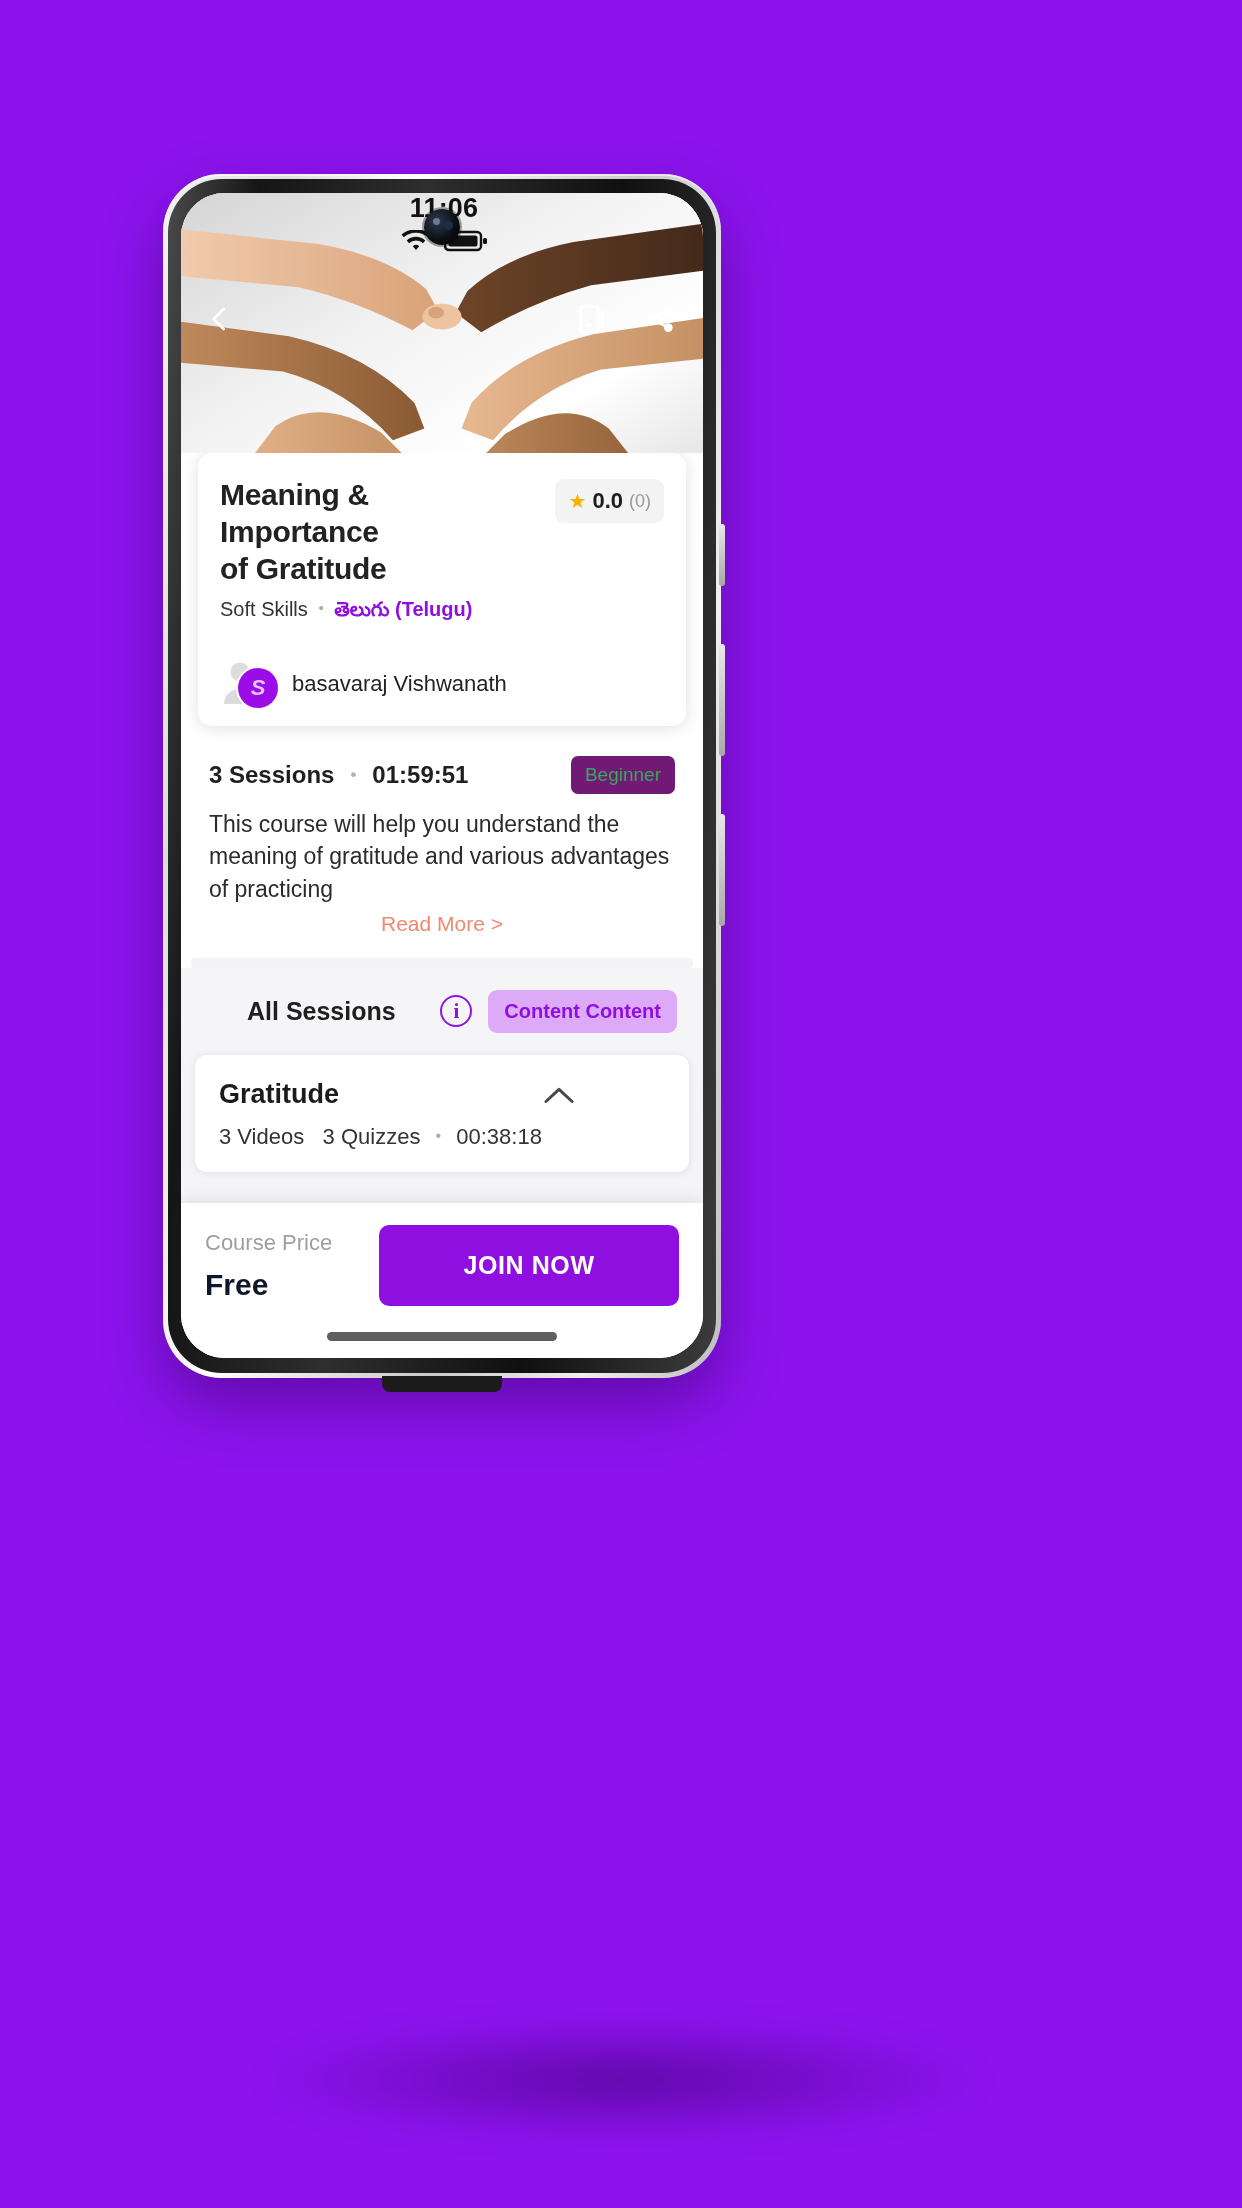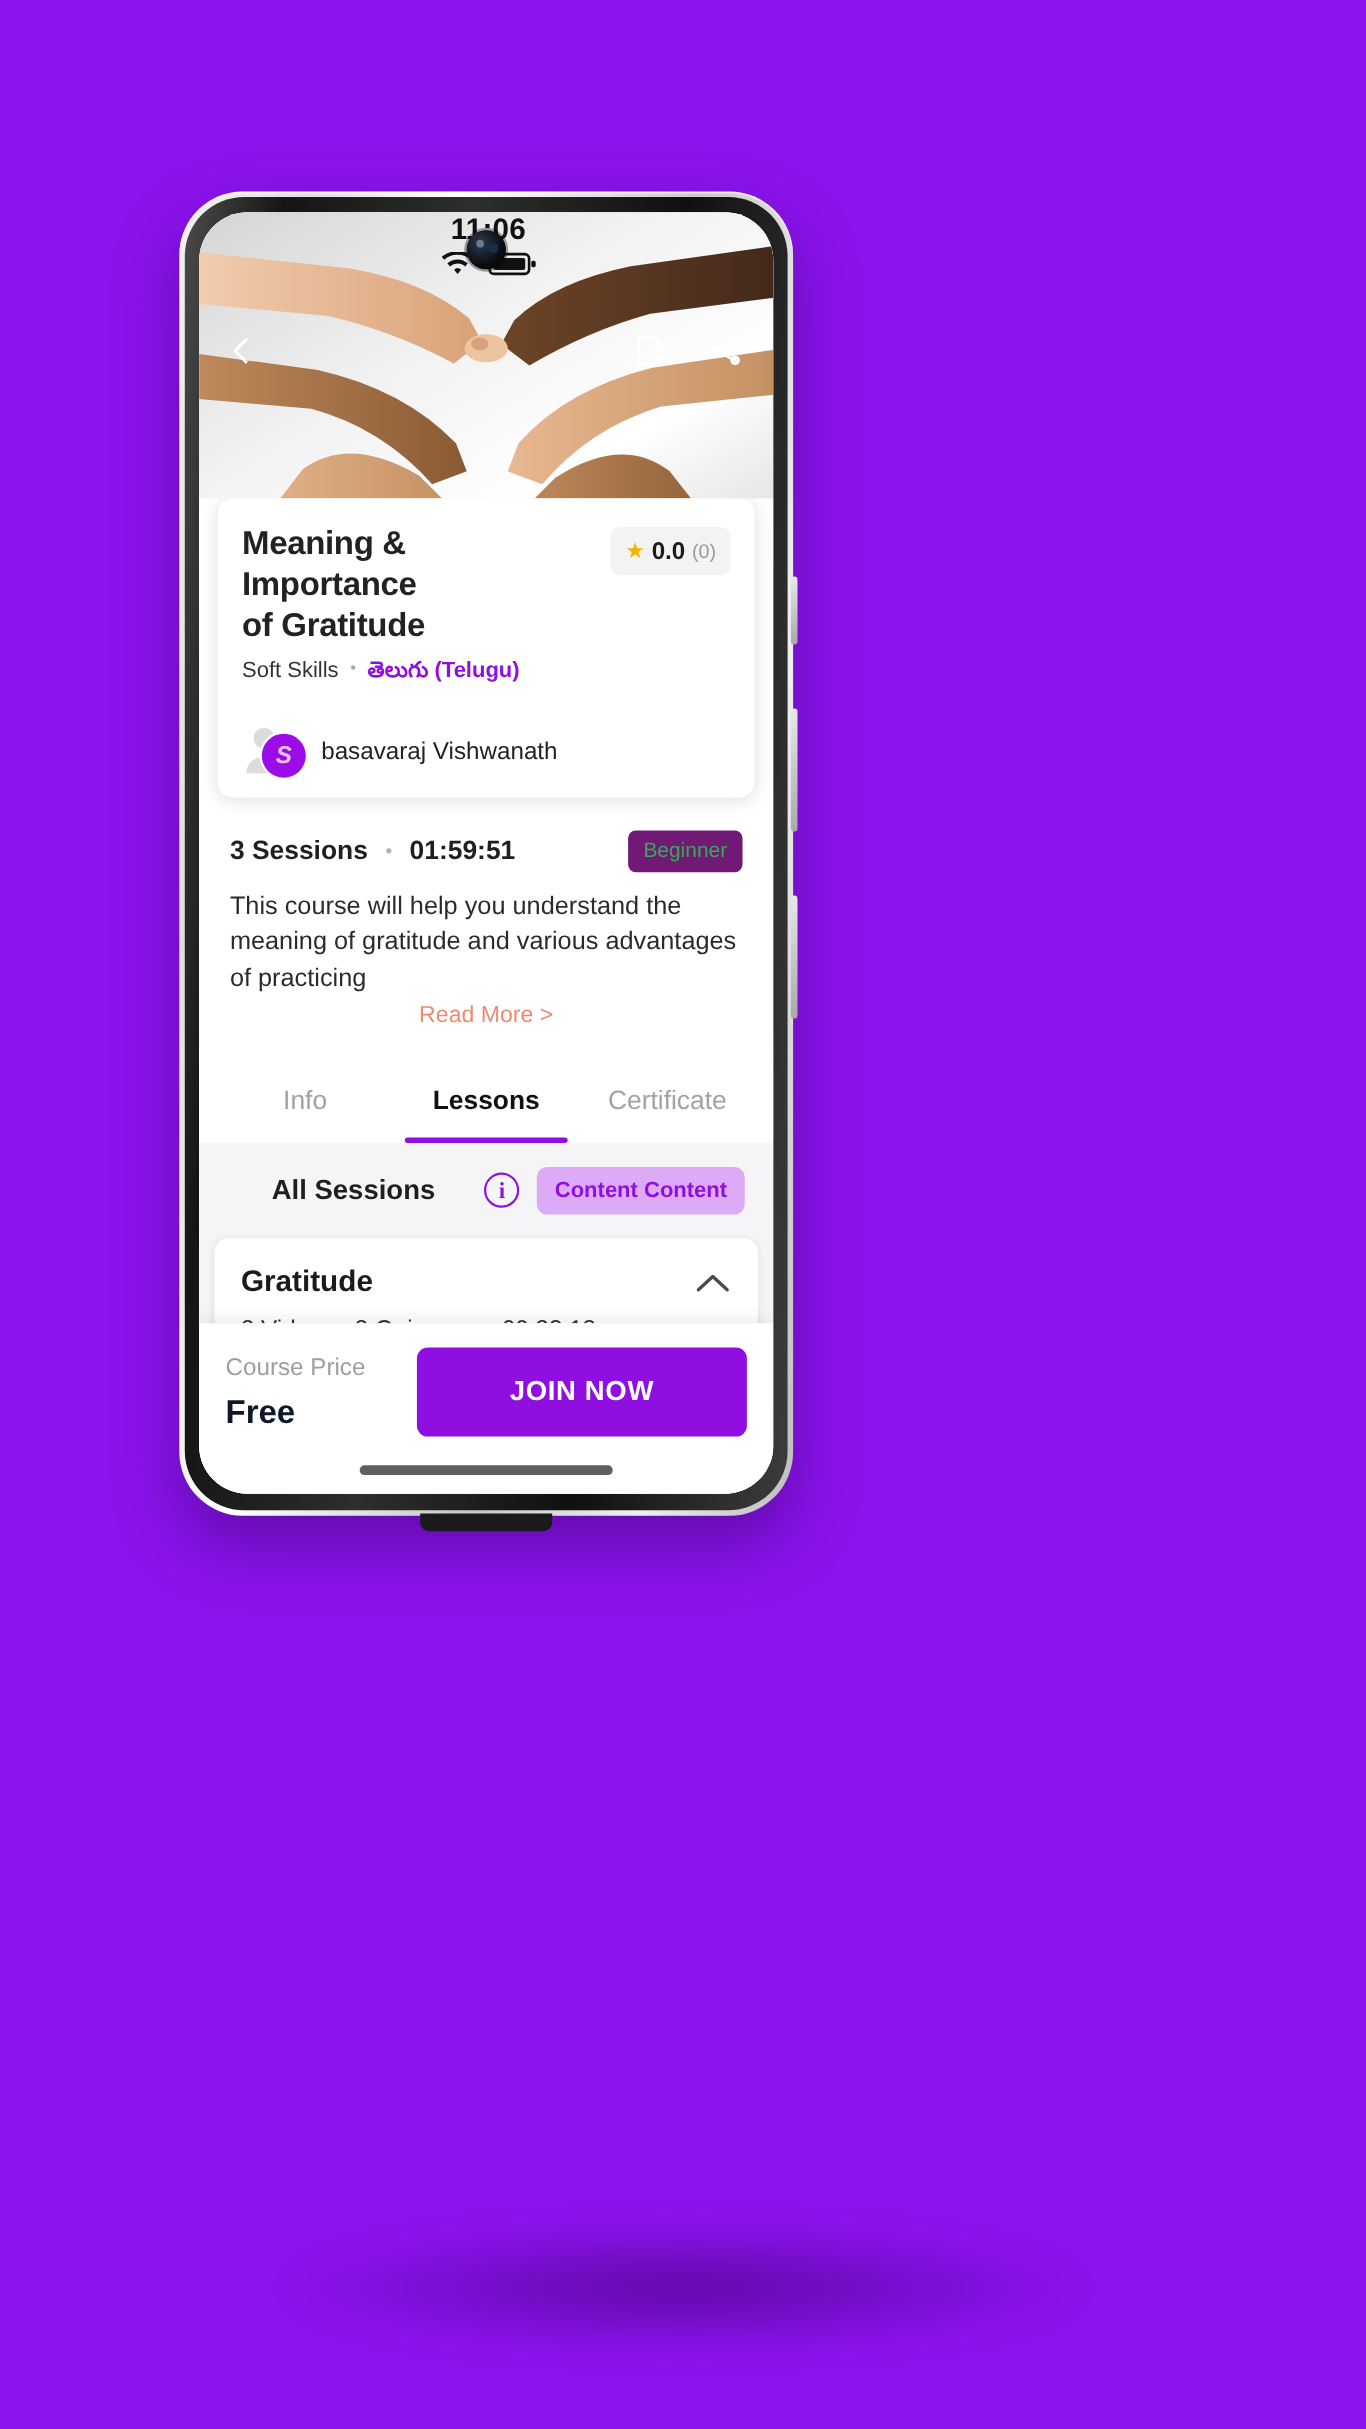--- a/index.html
+++ b/index.html
@@ -184,21 +184,21 @@
   .frozen-badge{
     background:#ddaaf7; color:#8f0fe0; font-weight:600;
     border-radius:9px; padding:10px 16px; font-size:20px;
   }
   .sessions-body{ background:#f5f5f7; padding:0 14px 0 14px; flex:1; }
 
   .session-card{
     background:#fff; border-radius:12px;
     box-shadow:0 1px 8px rgba(0,0,0,.09);
   }
-  .session-head{ padding:24px 24px 22px 24px; display:flex; align-items:flex-start; justify-content:space-between; }
+  .session-head{ padding:24px 24px 22px 24px; display:flex; align-items:flex-start; }
   .session-name{ font-size:27px; font-weight:700; color:#1b1b1b; }
   .session-sub{ margin-top:14px; font-size:22px; color:#333; }
   .session-sub .dot{ color:#aeaeae; font-size:16px; margin:0 9px; vertical-align:3px; }
   .chev{ cursor:pointer; margin-top:6px; }
 
   
   .bottombar{
     background:#fff;
     box-shadow:0 -3px 14px rgba(0,0,0,.09);
     padding:22px 24px 8px 24px;
@@ -366,25 +366,20 @@
             <span>01:59:51</span>
           </div>
           <div class="level-badge">Beginner</div>
         </div>
 
         <div class="course-desc">This course will help you understand the meaning of gratitude and various advantages of practicing</div>
         <div class="read-more">Read More &gt;</div>
 
         <div class="sep"></div>
 
-        <div class="tabs">
-          <div class="tab">Info</div>
-          <div class="tab active">Lessons</div>
-          <div class="tab">Certificate</div>
-        </div>
 
         <div class="sessions-head">
           <div class="sessions-title">All Sessions</div>
           <div class="sessions-right">
             <div class="info-ic">i</div>
             <div class="frozen-badge">Content Content</div>
           </div>
         </div>
 
         <div class="sessions-body">

